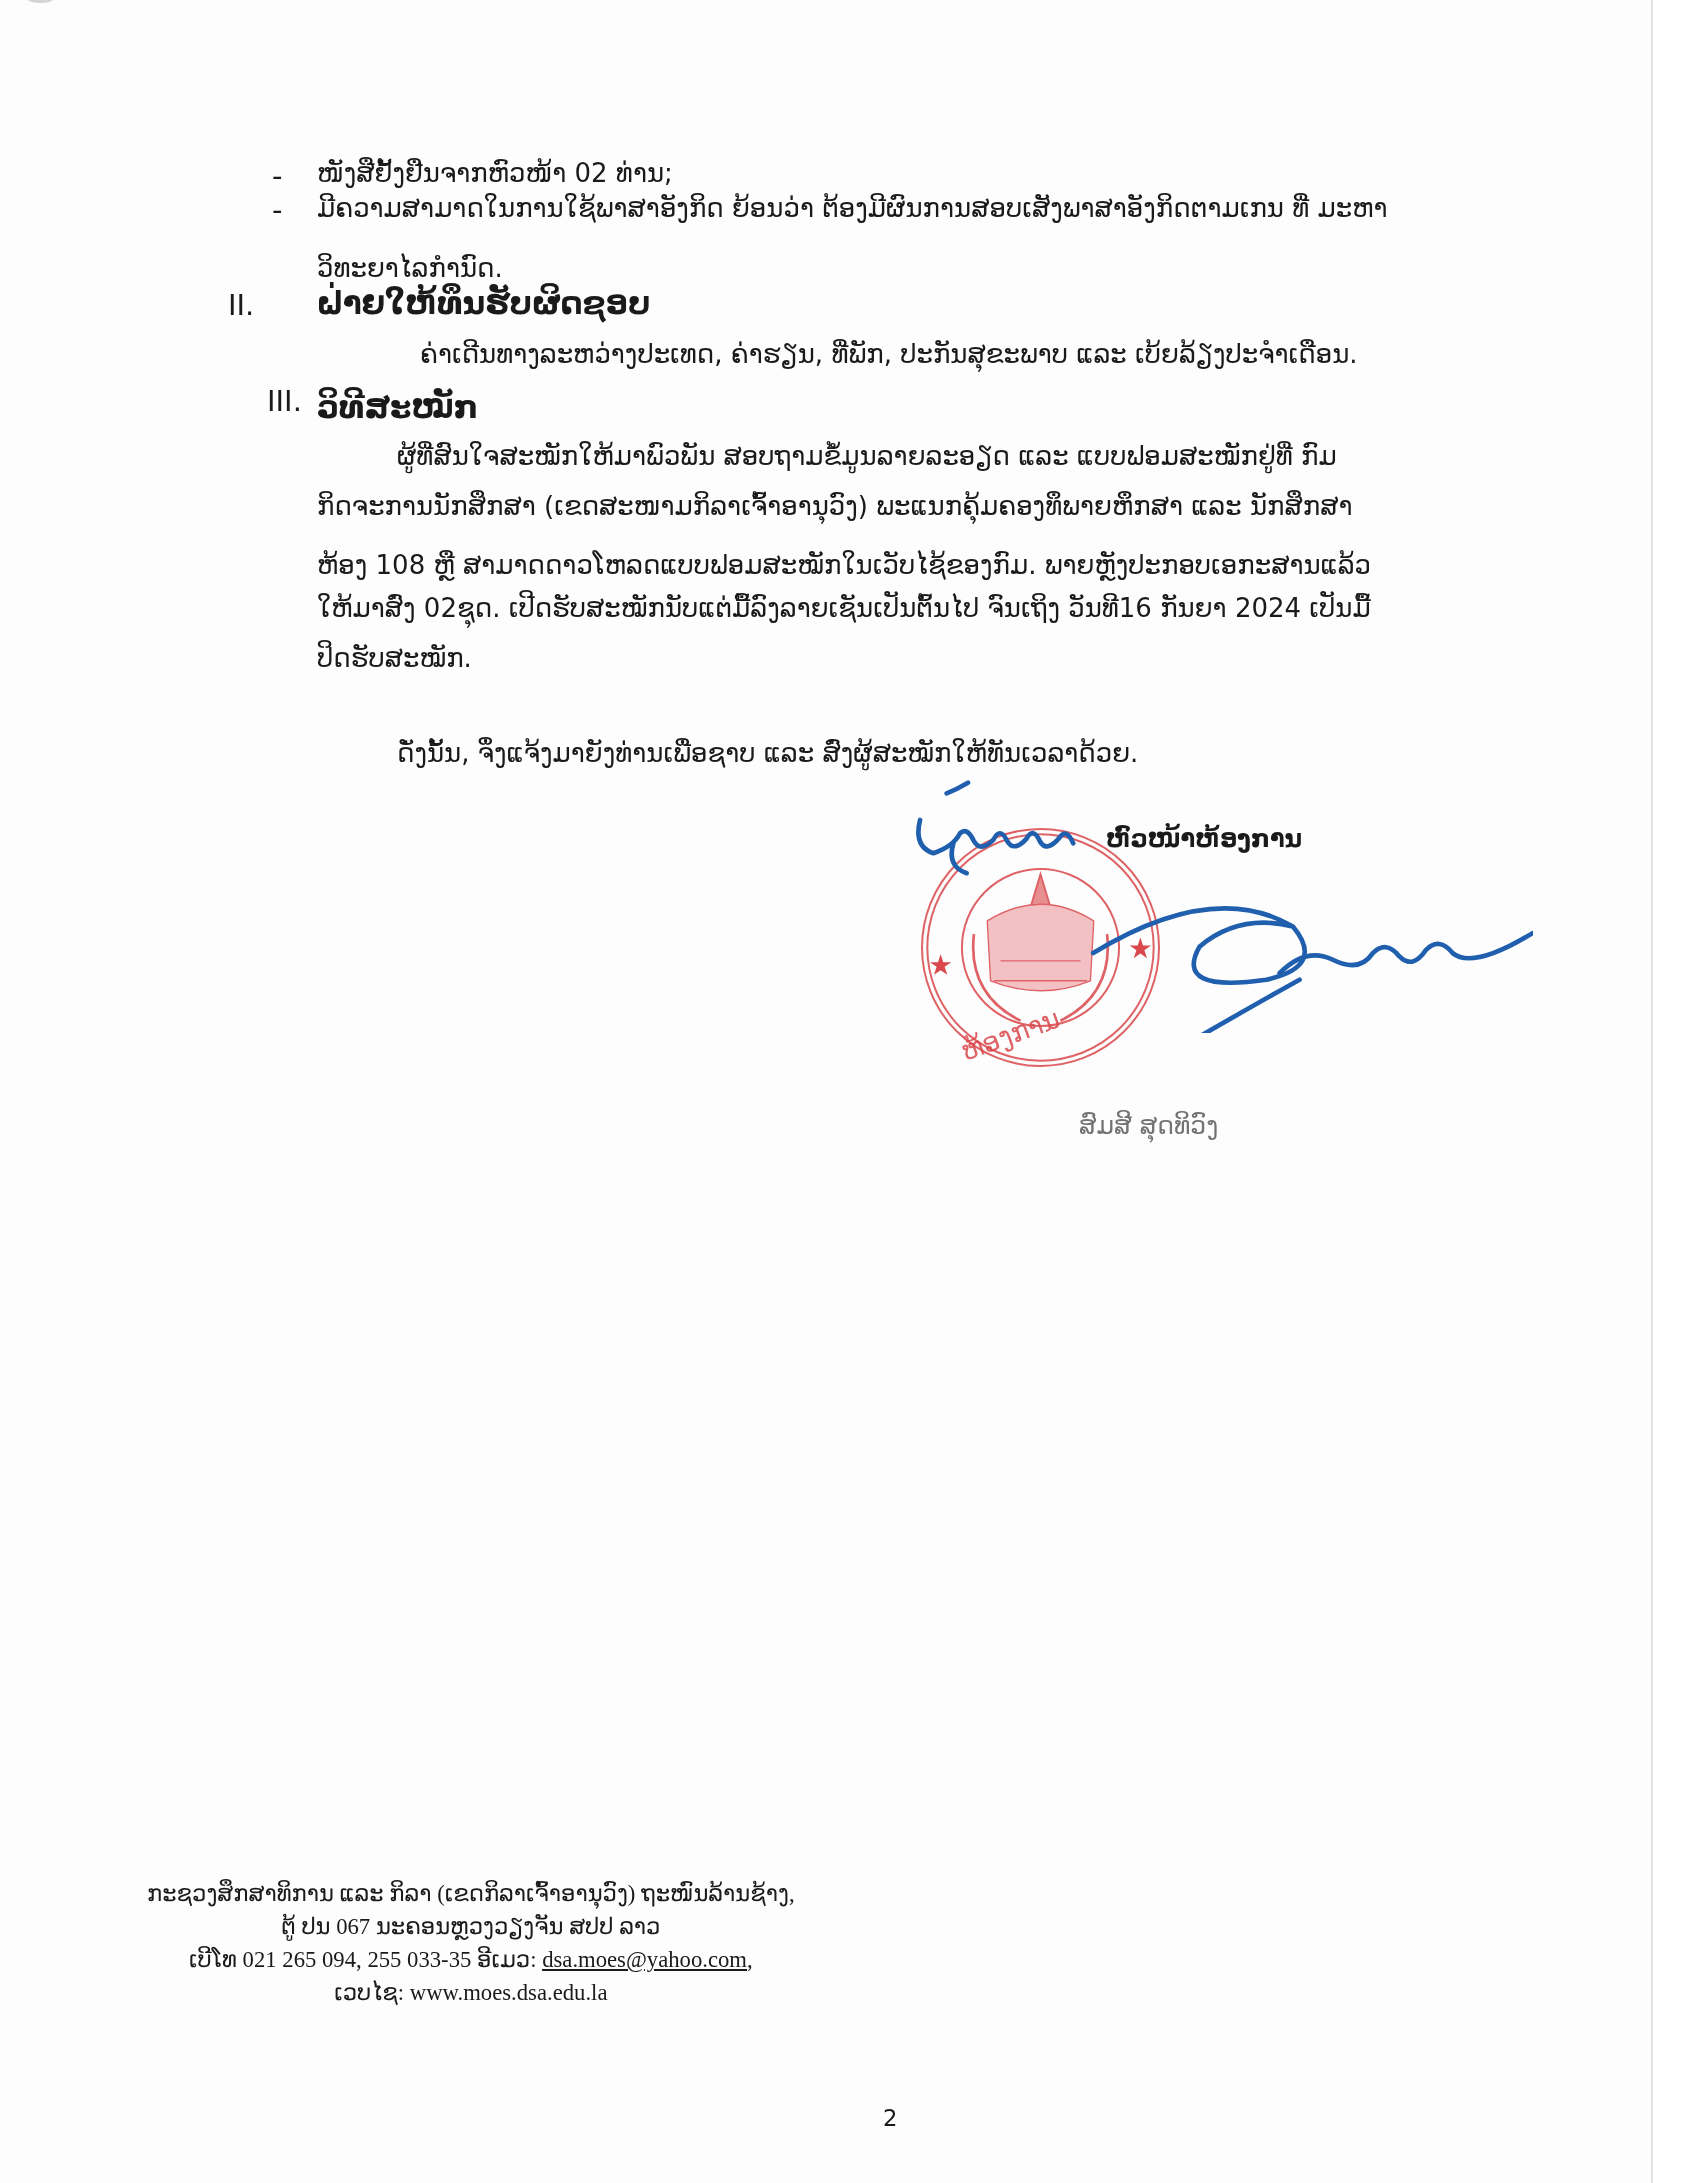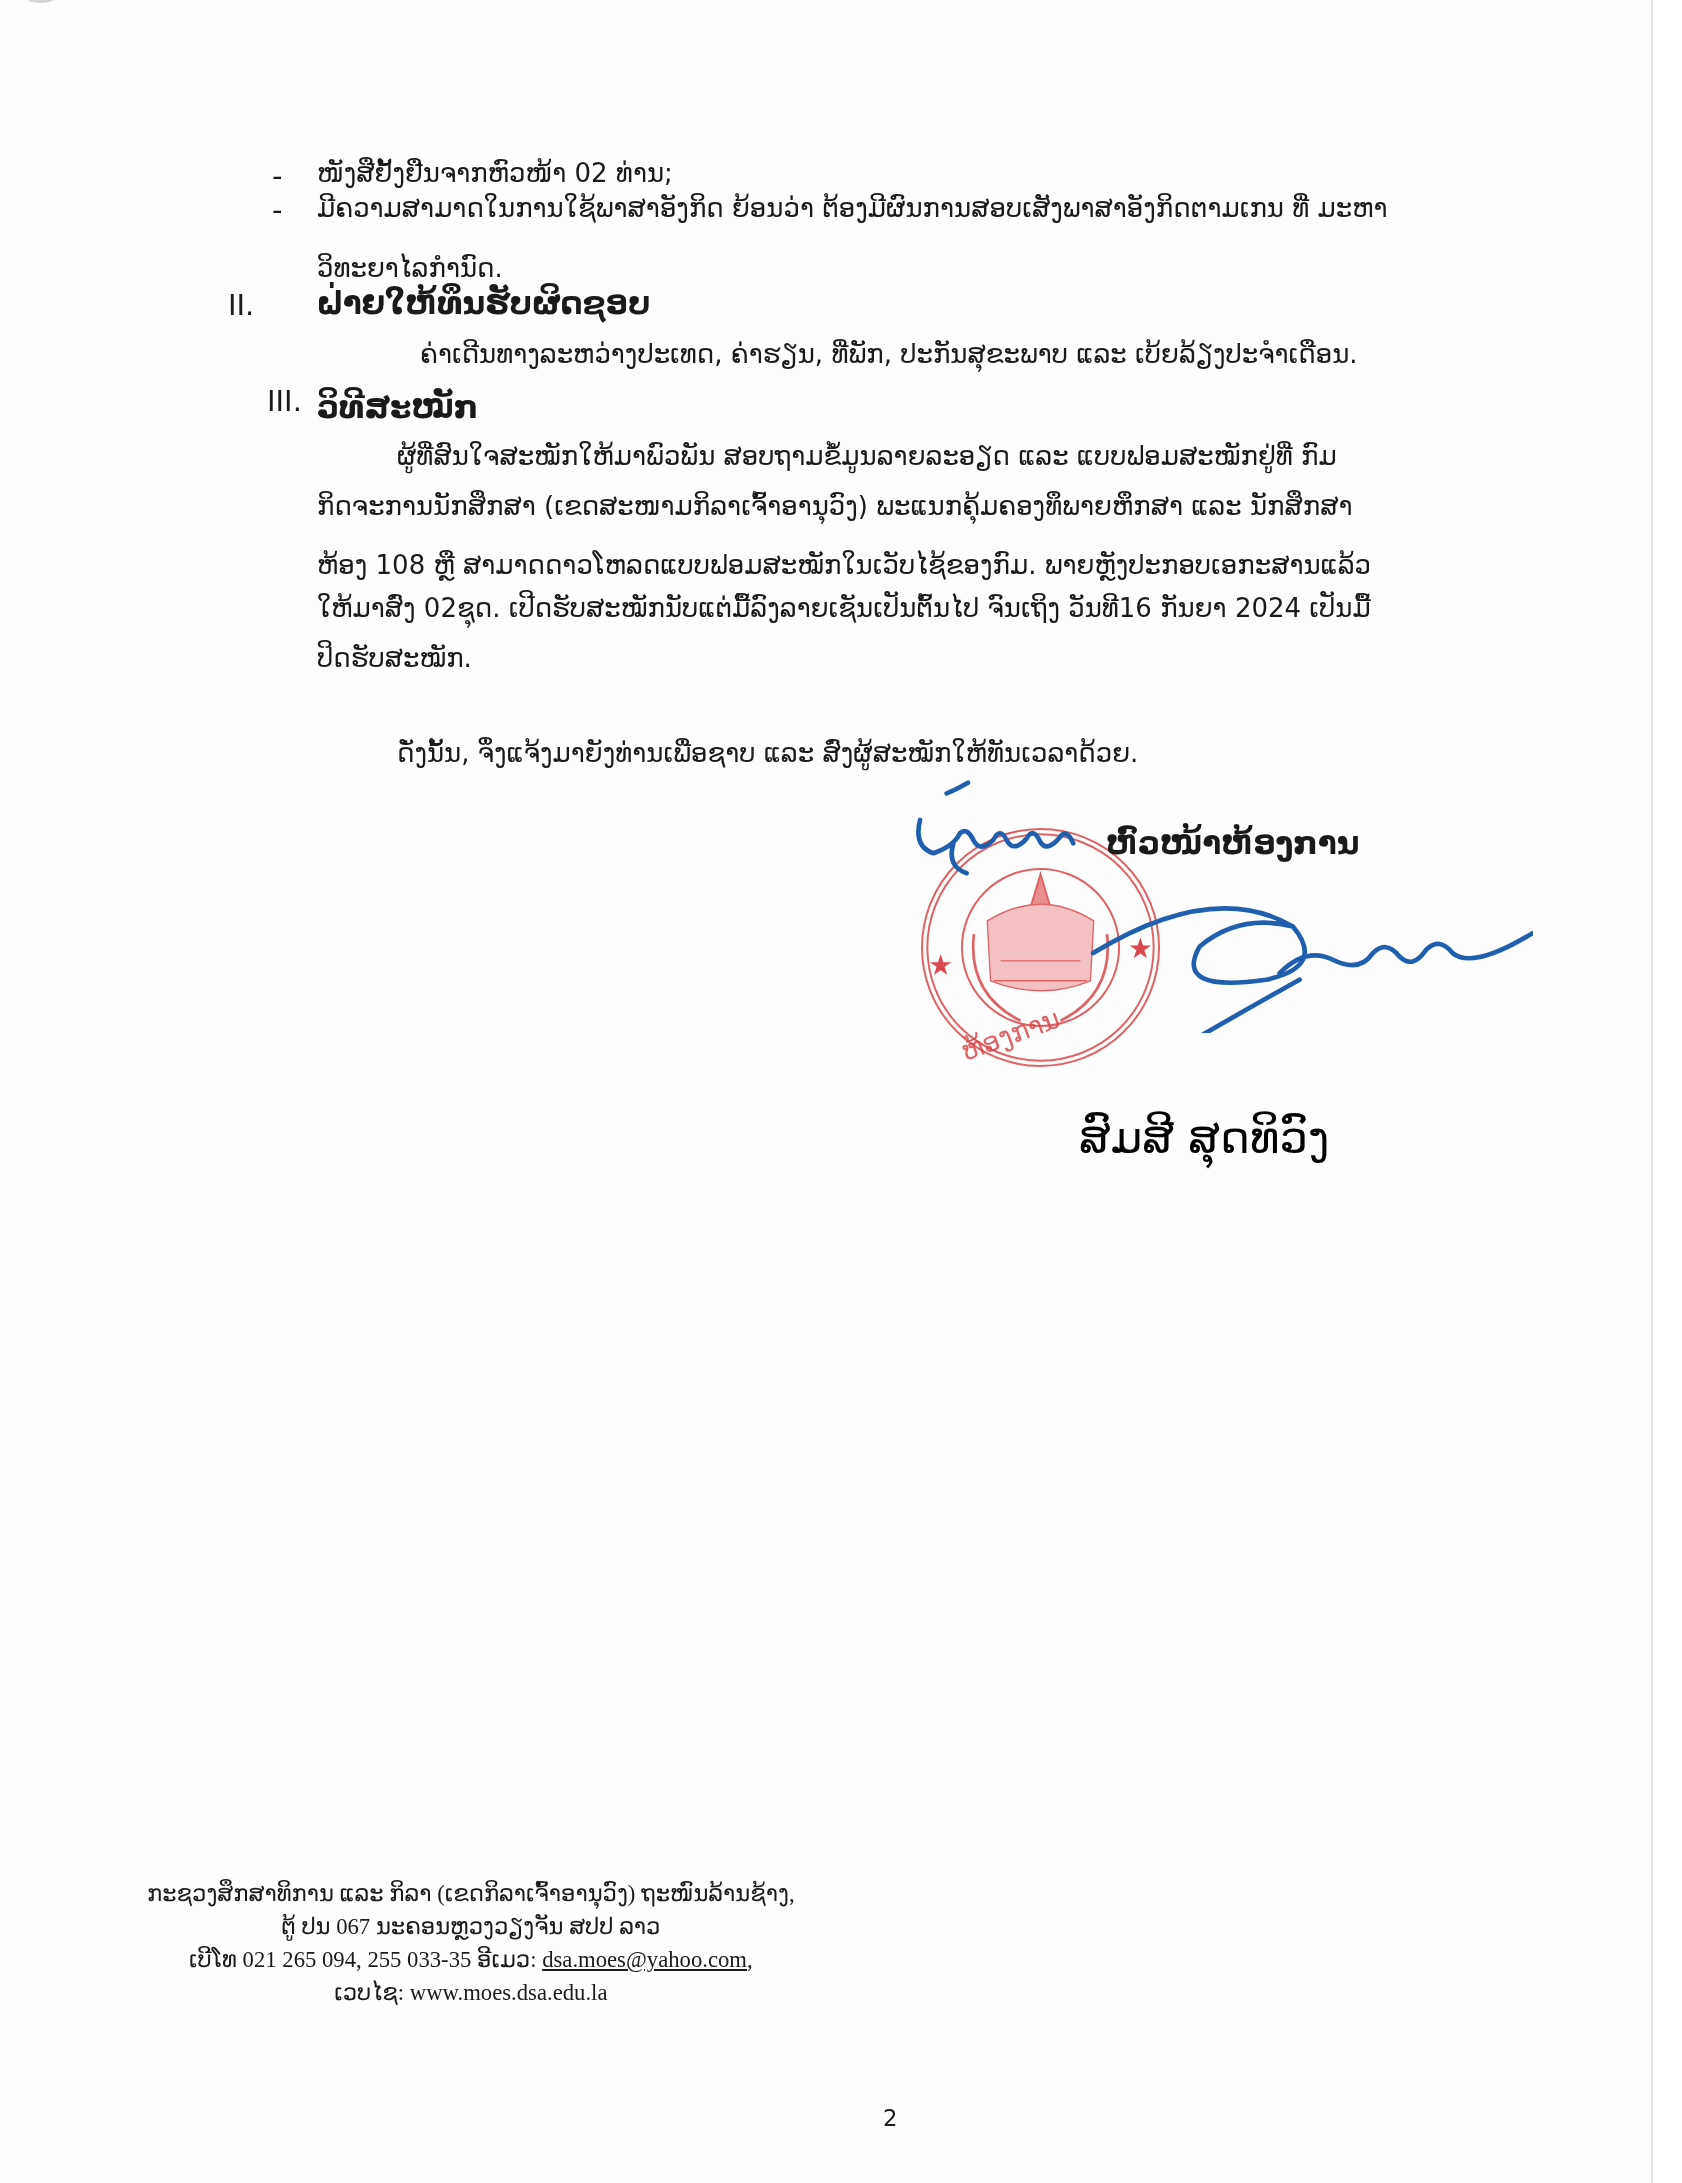--- a/index.html
+++ b/index.html
@@ -21,29 +21,29 @@
     .corner-smudge {
       position: absolute; left: 27px; top: -6.7px; width: 27px; height: 9.3px;
       border-radius: 50%; background: #b9b9b9; opacity: .6;
     }
     .body-text { position: absolute; font-size: 26px; line-height: 40px; white-space: nowrap; }
     .bullet-dash { position: absolute; left: 272px; font-size: 29px; }
     .roman { position: absolute; left: 228px; font-size: 29px; font-weight: normal; }
     .heading { position: absolute; left: 317px; font-size: 31px; font-weight: bold; white-space: nowrap; }
     .sig-title {
       position: absolute; left: 1106px; top: 825px;
-      font-size: 31px; font-weight: bold; white-space: nowrap;
+      font-size: 24px; font-weight: bold; white-space: nowrap;
     }
     .stamp {
       position: absolute; left: 914px; top: 821px; width: 253px; height: 253px;
     }
     .signature { position: absolute; left: 893px; top: 780px; width: 640px; height: 253px; }
     .signer-name {
       position: absolute; left: 1079px; top: 1111px;
-      font-size: 45px; color: #000000; white-space: nowrap;
+      font-size: 25px; color: #737373; white-space: nowrap;
     }
     .footer {
       position: absolute; left: 147px; top: 1877px;
       font-family: "Liberation Serif", "DejaVu Serif", serif;
       font-size: 22.7px; line-height: 33px; white-space: nowrap; text-align: center;
     }
     .footer .email { text-decoration: underline; }
     .page-number {
       position: absolute; left: 883px; top: 2105px;
       font-size: 22.7px;

